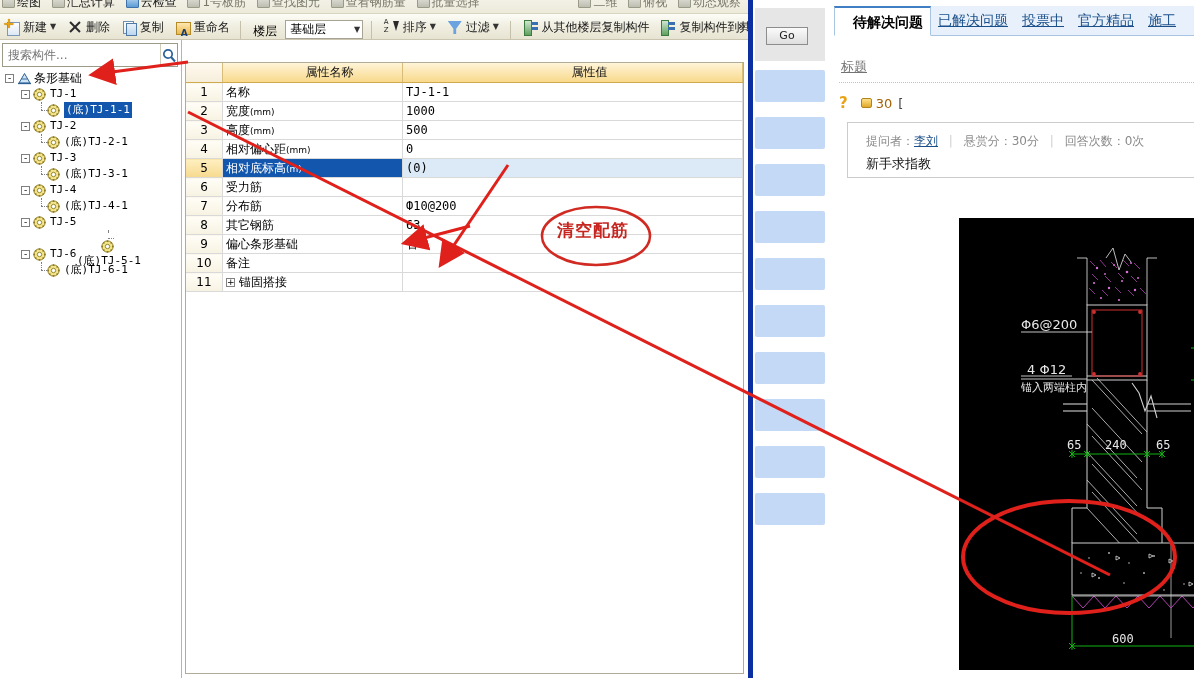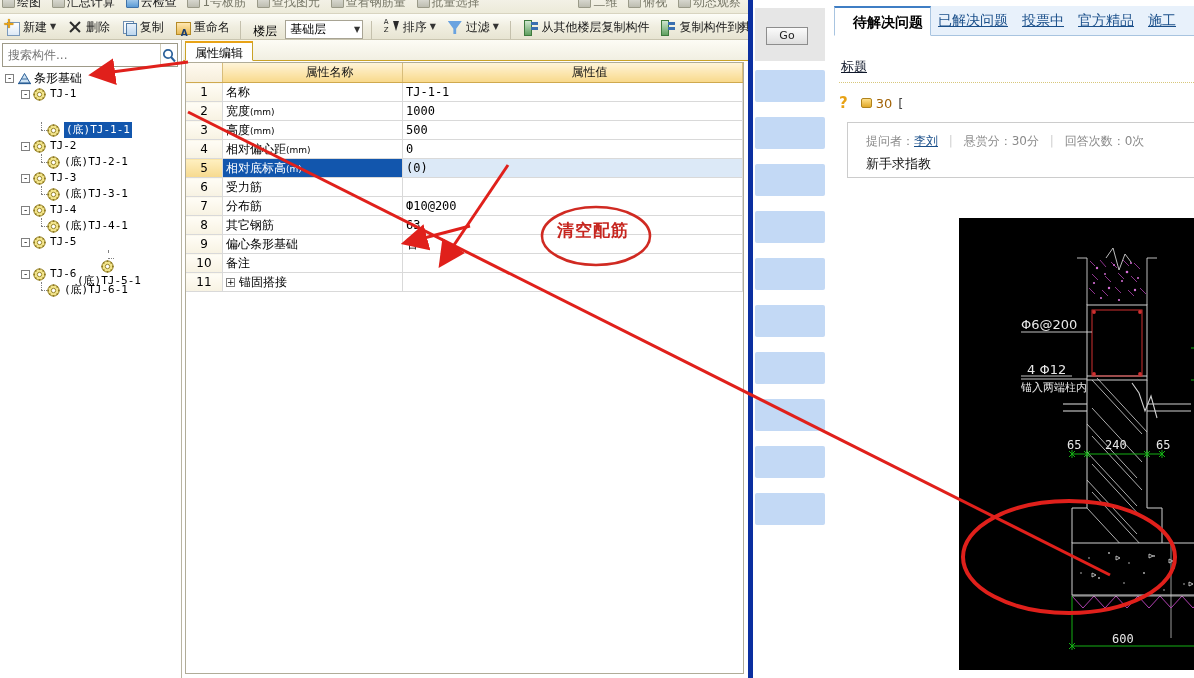--- a/index.html
+++ b/index.html
@@ -221,21 +221,21 @@
     display:inline-block; height:29px; line-height:29px; padding:0 7px;
     font-size:14px; color:#1a4f8a; text-decoration:underline; vertical-align:top;
   }
   .fa-tab.active {
     background:#fff; border:1px solid #a8c4e0; border-bottom:1px solid #fff;
     color:#000; font-weight:bold; text-decoration:none; height:30px; line-height:29px;
     border-top:2px solid #3f7ec4;
     padding-left:18px;
   }
   .col-title {
-    position:absolute; left:12px; top:58px; font-size:13px; color:#0f172a;text-decoration:underline;
+    position:absolute; left:12px; top:58px; font-size:13px; color:#737373;text-decoration:underline;
   }
   .dotted-rule {
     position:absolute; left:10px; top:82px; width:355px;
     border-top:1px dotted #d8c77a;
   }
   .q-row {
     position:absolute; left:10px; top:92px; width:360px; height:22px;
     white-space:nowrap; display:flex; align-items:center;
   }
   .q-mark { color:#e8a317; font-size:15px; font-weight:bold; margin-right:5px; }
@@ -371,21 +371,21 @@
                 <line x1="0.3" y1="6.5" x2="2" y2="6.5"></line>
                 <line x1="11" y1="6.5" x2="12.7" y2="6.5"></line>
                 <line x1="2.2" y1="2.2" x2="3.4" y2="3.4"></line>
                 <line x1="9.6" y1="9.6" x2="10.8" y2="10.8"></line>
                 <line x1="10.8" y1="2.2" x2="9.6" y2="3.4"></line>
                 <line x1="3.4" y1="9.6" x2="2.2" y2="10.8"></line>
               </g>
             </svg></span>
           <span class="tlabel">TJ-1</span>
         </div>
-        <div class="tnode" style="padding-left: 36px; margin-top: 20px;">
+        <div class="tnode" style="padding-left: 36px;">
           <span class="tdots"></span>
           <span class="tgear"><svg width="13" height="13" viewBox="0 0 13 13">
               <circle cx="6.5" cy="6.5" r="5.6" fill="#f2e48a" stroke="#8f7a1e" stroke-width="1"></circle>
               <circle cx="6.5" cy="6.5" r="2.2" fill="#fff" stroke="#8f7a1e" stroke-width="0.9"></circle>
               <g stroke="#8f7a1e" stroke-width="1.4">
                 <line x1="6.5" y1="0.3" x2="6.5" y2="2"></line>
                 <line x1="6.5" y1="11" x2="6.5" y2="12.7"></line>
                 <line x1="0.3" y1="6.5" x2="2" y2="6.5"></line>
                 <line x1="11" y1="6.5" x2="12.7" y2="6.5"></line>
                 <line x1="2.2" y1="2.2" x2="3.4" y2="3.4"></line>
@@ -573,23 +573,20 @@
                 <line x1="10.8" y1="2.2" x2="9.6" y2="3.4"></line>
                 <line x1="3.4" y1="9.6" x2="2.2" y2="10.8"></line>
               </g>
             </svg></span>
           <span class="tlabel">(底)TJ-6-1</span>
         </div>
       </div>
   </div>
 
   <div class="mid-panel">
-    <div class="tabstrip">
-      <div class="tab">属性编辑</div>
-    </div>
     <div class="grid">
       <table class="pgrid">
         <thead>
           <tr>
             <th class="corner"></th>
             <th class="c-name">属性名称</th>
             <th>属性值</th>
           </tr>
         </thead>
         <tbody id="grid-body">

